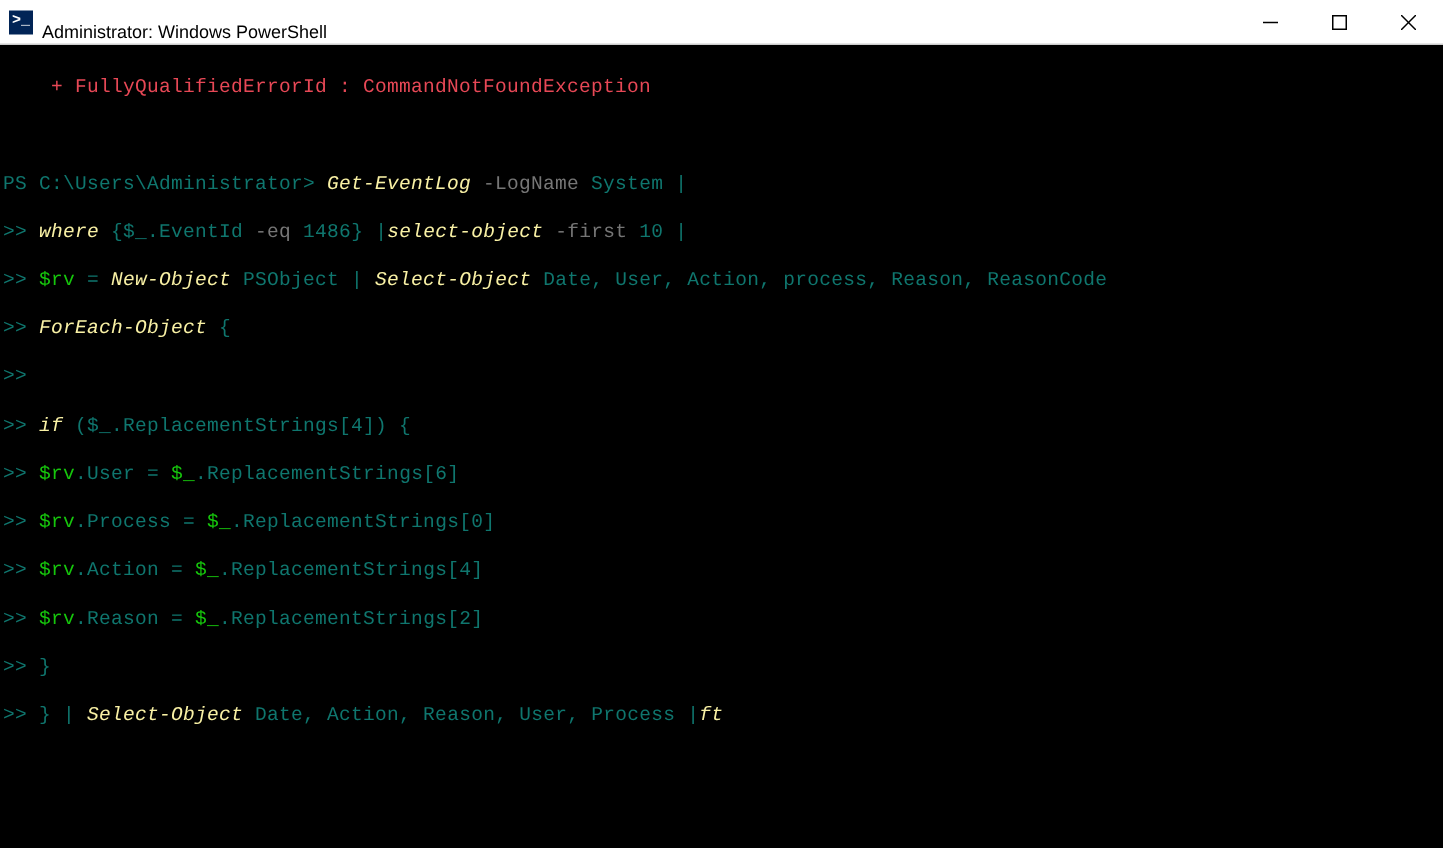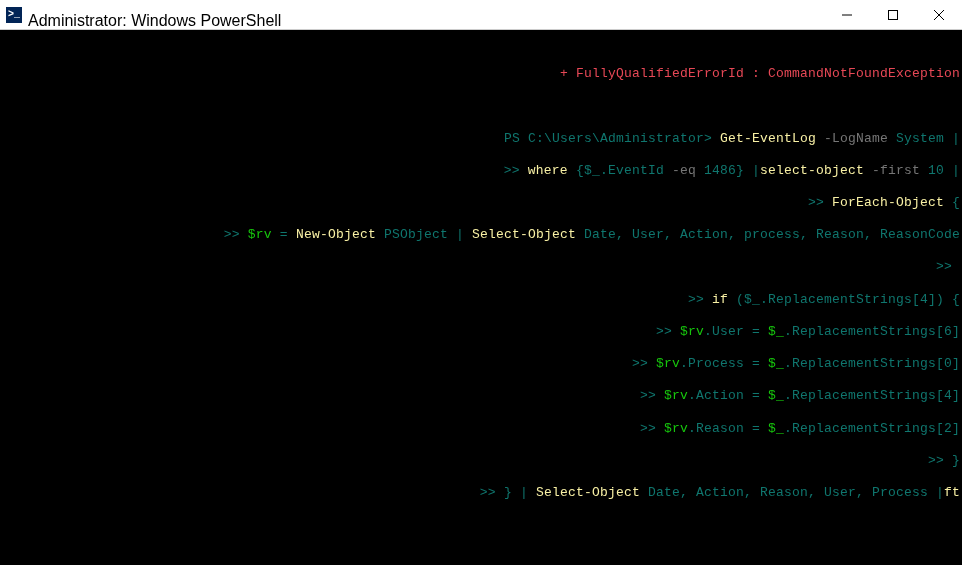--- a/index.html
+++ b/index.html
@@ -31,21 +31,21 @@
     background: #012456;
     display: inline-flex;
     align-items: center;
     justify-content: center;
     color: #fff;
     font-size: 10px;
     font-weight: bold;
   }
   .title-text {
     font-family: 'Segoe UI', Tahoma, sans-serif;
-    font-size: 16px;
+    font-size: 12px;
     color: #000;
     margin-top: 12px;
   }
   .window-controls {
     display: flex;
     height: 100%;
   }
   .win-btn {
     width: 46px;
     height: 100%;
@@ -53,31 +53,30 @@
     align-items: center;
     justify-content: center;
     font-family: 'Segoe UI', sans-serif;
     font-size: 11px;
     cursor: pointer;
   }
   .win-btn svg { width: 10px; height: 10px; }
   .terminal {
     background: #000;
     color: #ccc;
-    padding: 20px 2px;
+    padding: 4px 2px;
     height: calc(100% - 30px);
     overflow: hidden;
     line-height: 1.24;
     white-space: pre;
     font-size: 13px;
     letter-spacing: 0.2px;
-    text-align: right;
   }
   .red { color: #e74856; }
-  .yellow { color: #f9f1a5; }
+  .yellow { color: #f9f1a5; font-style: italic; }
   .green { color: #16c60c; }
   .gray { color: #767676; }
   .white { color: #0f766e; }
   .row { display: block; }
 </style>
 </head>
 <body>
 
 <div class="titlebar">
   <div class="titlebar-left">
@@ -102,22 +101,22 @@
         </svg>
     </div>
   </div>
 </div>
 
 <div class="terminal">
 <span class="row"><span class="red">    + FullyQualifiedErrorId : </span><span class="red">CommandNotFoundException</span></span>
 <span class="row"> </span>
 <span class="row"><span class="white">PS C:\Users\Administrator&gt; </span><span class="yellow">Get-EventLog</span><span class="gray"> -LogName</span><span class="white"> System</span><span class="white"> |</span></span>
 <span class="row"><span class="white">&gt;&gt; </span><span class="yellow">where</span><span class="white"> {$_.EventId </span><span class="gray">-eq</span><span class="white"> 1486} |</span><span class="yellow">select-object</span><span class="gray"> -first</span><span class="white"> 10 |</span></span>
+<span class="row"><span class="white">&gt;&gt; </span><span class="green">$rv</span><span class="white"> = </span><span class="yellow">New-Object</span><span class="white"> PSObject | </span><span class="yellow">Select-Object</span><span class="white"> Date, User, Action, process, Reason, ReasonCode</span></span>
 <span class="row"><span class="white">&gt;&gt; </span><span class="yellow">ForEach-Object</span><span class="white"> {</span></span>
-<span class="row"><span class="white">&gt;&gt; </span><span class="green">$rv</span><span class="white"> = </span><span class="yellow">New-Object</span><span class="white"> PSObject | </span><span class="yellow">Select-Object</span><span class="white"> Date, User, Action, process, Reason, ReasonCode</span></span>
 <span class="row"><span class="white">&gt;&gt; </span></span>
 <span class="row"><span class="white">&gt;&gt; </span><span class="yellow">if</span><span class="white"> ($_.ReplacementStrings[4]) {</span></span>
 <span class="row"><span class="white">&gt;&gt; </span><span class="green">$rv</span><span class="white">.User = </span><span class="green">$_</span><span class="white">.ReplacementStrings[6]</span></span>
 <span class="row"><span class="white">&gt;&gt; </span><span class="green">$rv</span><span class="white">.Process = </span><span class="green">$_</span><span class="white">.ReplacementStrings[0]</span></span>
 <span class="row"><span class="white">&gt;&gt; </span><span class="green">$rv</span><span class="white">.Action = </span><span class="green">$_</span><span class="white">.ReplacementStrings[4]</span></span>
 <span class="row"><span class="white">&gt;&gt; </span><span class="green">$rv</span><span class="white">.Reason = </span><span class="green">$_</span><span class="white">.ReplacementStrings[2]</span></span>
 <span class="row"><span class="white">&gt;&gt; </span><span class="white">}</span></span>
 <span class="row"><span class="white">&gt;&gt; </span><span class="white">} | </span><span class="yellow">Select-Object</span><span class="white"> Date, Action, Reason, User, Process |</span><span class="yellow">ft</span></span>
 
 

